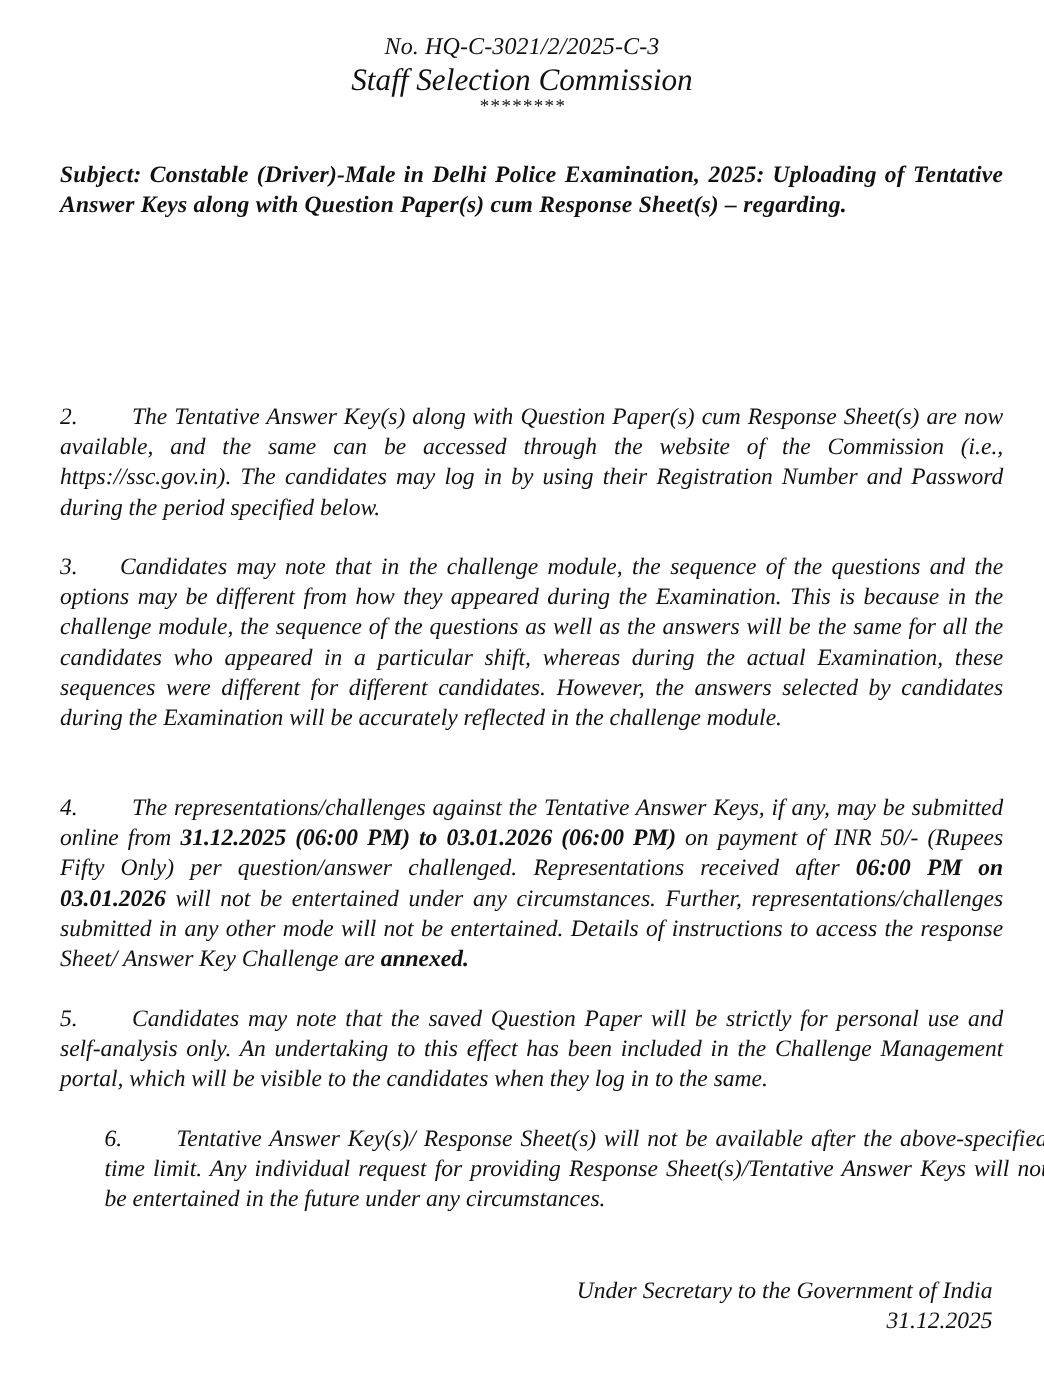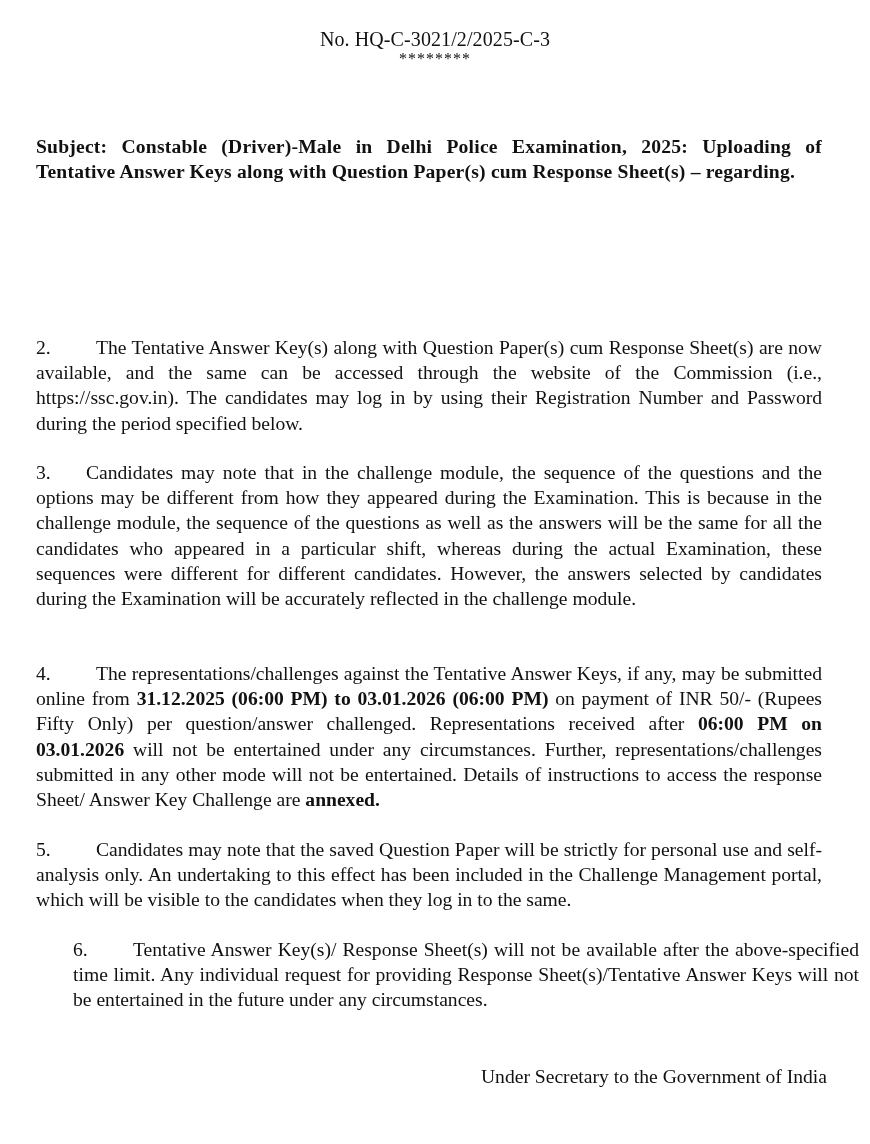--- a/index.html
+++ b/index.html
@@ -1,27 +1,27 @@
 <!DOCTYPE html>
 <html><head>
   <meta charset="utf-8">
   <style>
     html, body { margin: 0; padding: 0; background: #ffffff; }
     body {
       width: 870px; height: 1144px; overflow: hidden;
       font-family: "Liberation Serif", "DejaVu Serif", serif;
       color: #111111;
     }
-    .page { position: relative; width: 870px; height: 1103px; }
+    .page { position: relative; width: 870px; height: 1103px; font-style: italic; }
     .header { position: absolute; left: 0; top: 26px; width: 870px; text-align: center; }
     .ref-no { font-size: 20px; line-height: 26px; letter-spacing: 0.1px; }
     .org { font-size: 26px; line-height: 30px; }
     .stars { font-size: 16px; line-height: 14px; letter-spacing: 1px; }
     .block {
-      position: absolute; left: 36px; width: 786px;
+      position: absolute; left: 50px; width: 786px;
       font-size: 19.6px; line-height: 25.2px; text-align: justify;
       text-align-last: left;
     }
     .subject { top: 134px; font-weight: bold; font-family: "Liberation Serif", serif; letter-spacing: 0.2px; }
     .p0 { top: 234px; }
     .p2 { top: 335px; }
     .p3 { top: 460px; }
     .p4 { top: 661px; }
     .p5 { top: 837px; }
     .p6 { top: 937px; margin-left: 37px; }
@@ -34,20 +34,21 @@
       text-align: right; font-size: 19.6px; line-height: 25px;
     }
   </style>
 </head>
 <body>
 
 <div class="page">
 
   <div class="header">
     <div class="ref-no">No. HQ-C-3021/2/2025-C-3</div>
+    <div class="org">Staff Selection Commission</div>
     <div class="stars">********</div>
   </div>
 
   <div class="block subject">Subject: Constable (Driver)-Male in Delhi Police Examination, 2025: Uploading of Tentative Answer Keys along with Question Paper(s) cum Response Sheet(s) – regarding.</div>
 
 
   <div class="block p2">
     <span class="num">2.</span><span>The Tentative Answer Key(s) along with Question Paper(s) cum Response Sheet(s) are now available, and the same can be accessed through the website of the Commission (i.e., https://ssc.gov.in). The candidates may log in by using their Registration Number and Password during the period specified below.</span>
   </div>
 
@@ -62,15 +63,16 @@
   <div class="block p5">
     <span class="num">5.</span><span>Candidates may note that the saved Question Paper will be strictly for personal use and self-analysis only. An undertaking to this effect has been included in the Challenge Management portal, which will be visible to the candidates when they log in to the same.</span>
   </div>
 
   <div class="block p6">
     <span class="num">6.</span><span>Tentative Answer Key(s)/ Response Sheet(s) will not be available after the above-specified time limit. Any individual request for providing Response Sheet(s)/Tentative Answer Keys will not be entertained in the future under any circumstances.</span>
   </div>
 
   <div class="sign">
     <div>Under Secretary to the Government of India</div>
+    <div>31.12.2025</div>
   </div>
 
 </div>
 
 </body></html>

